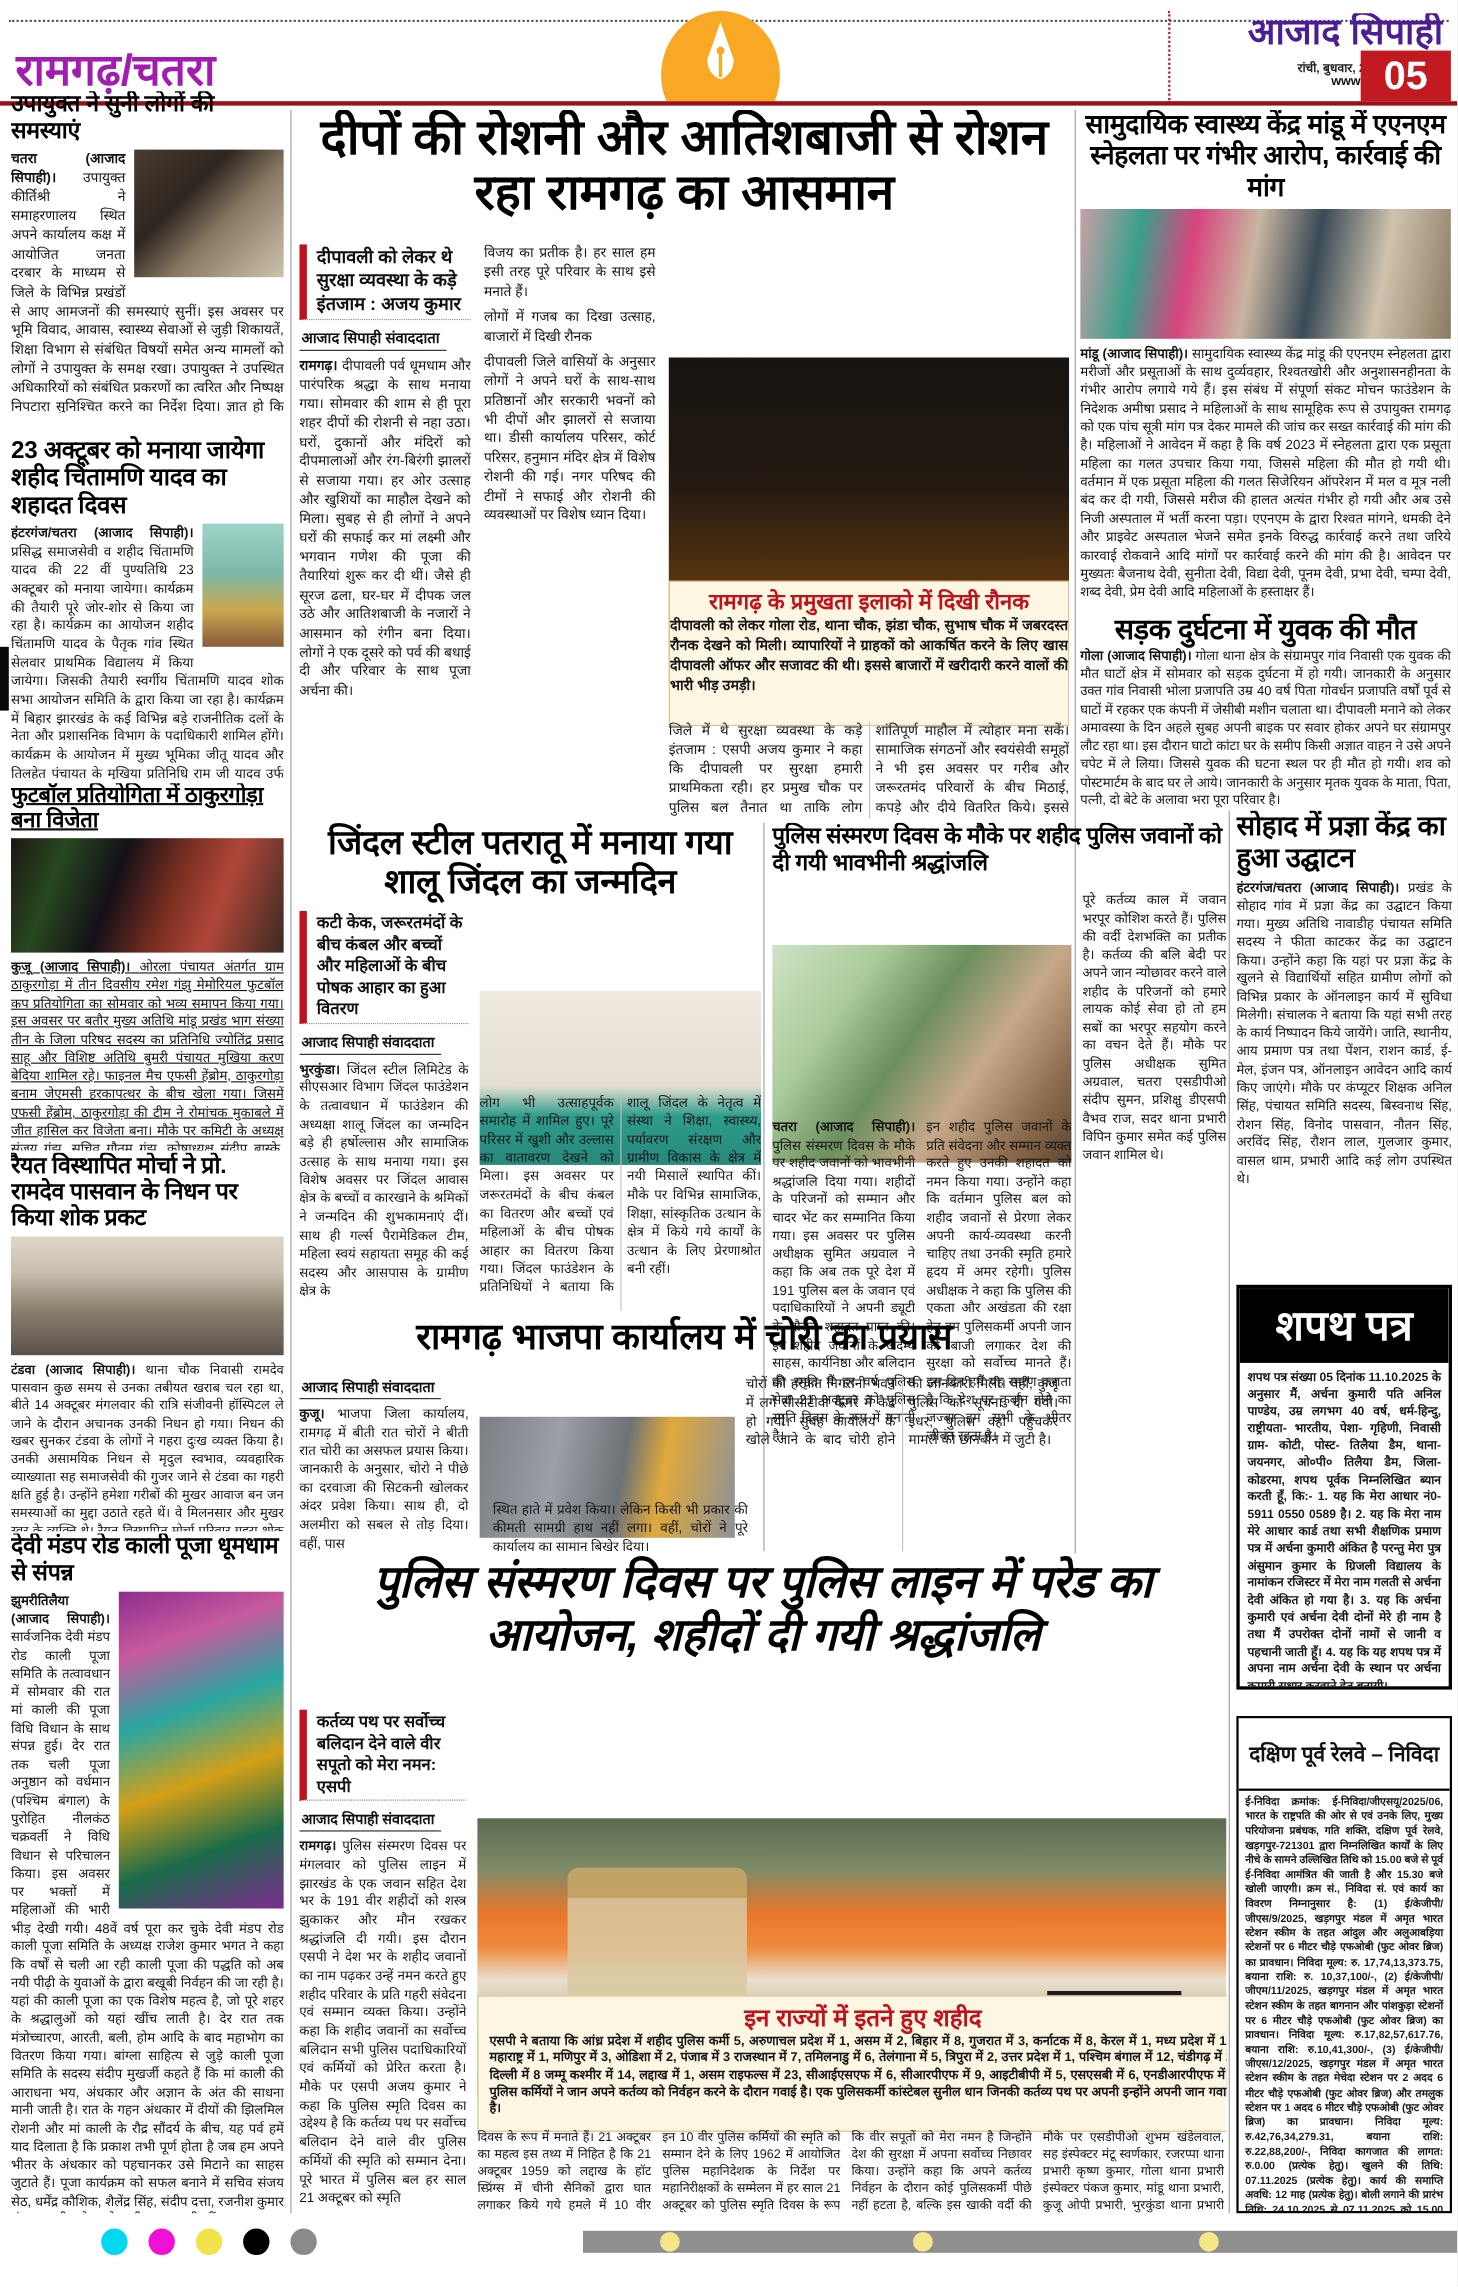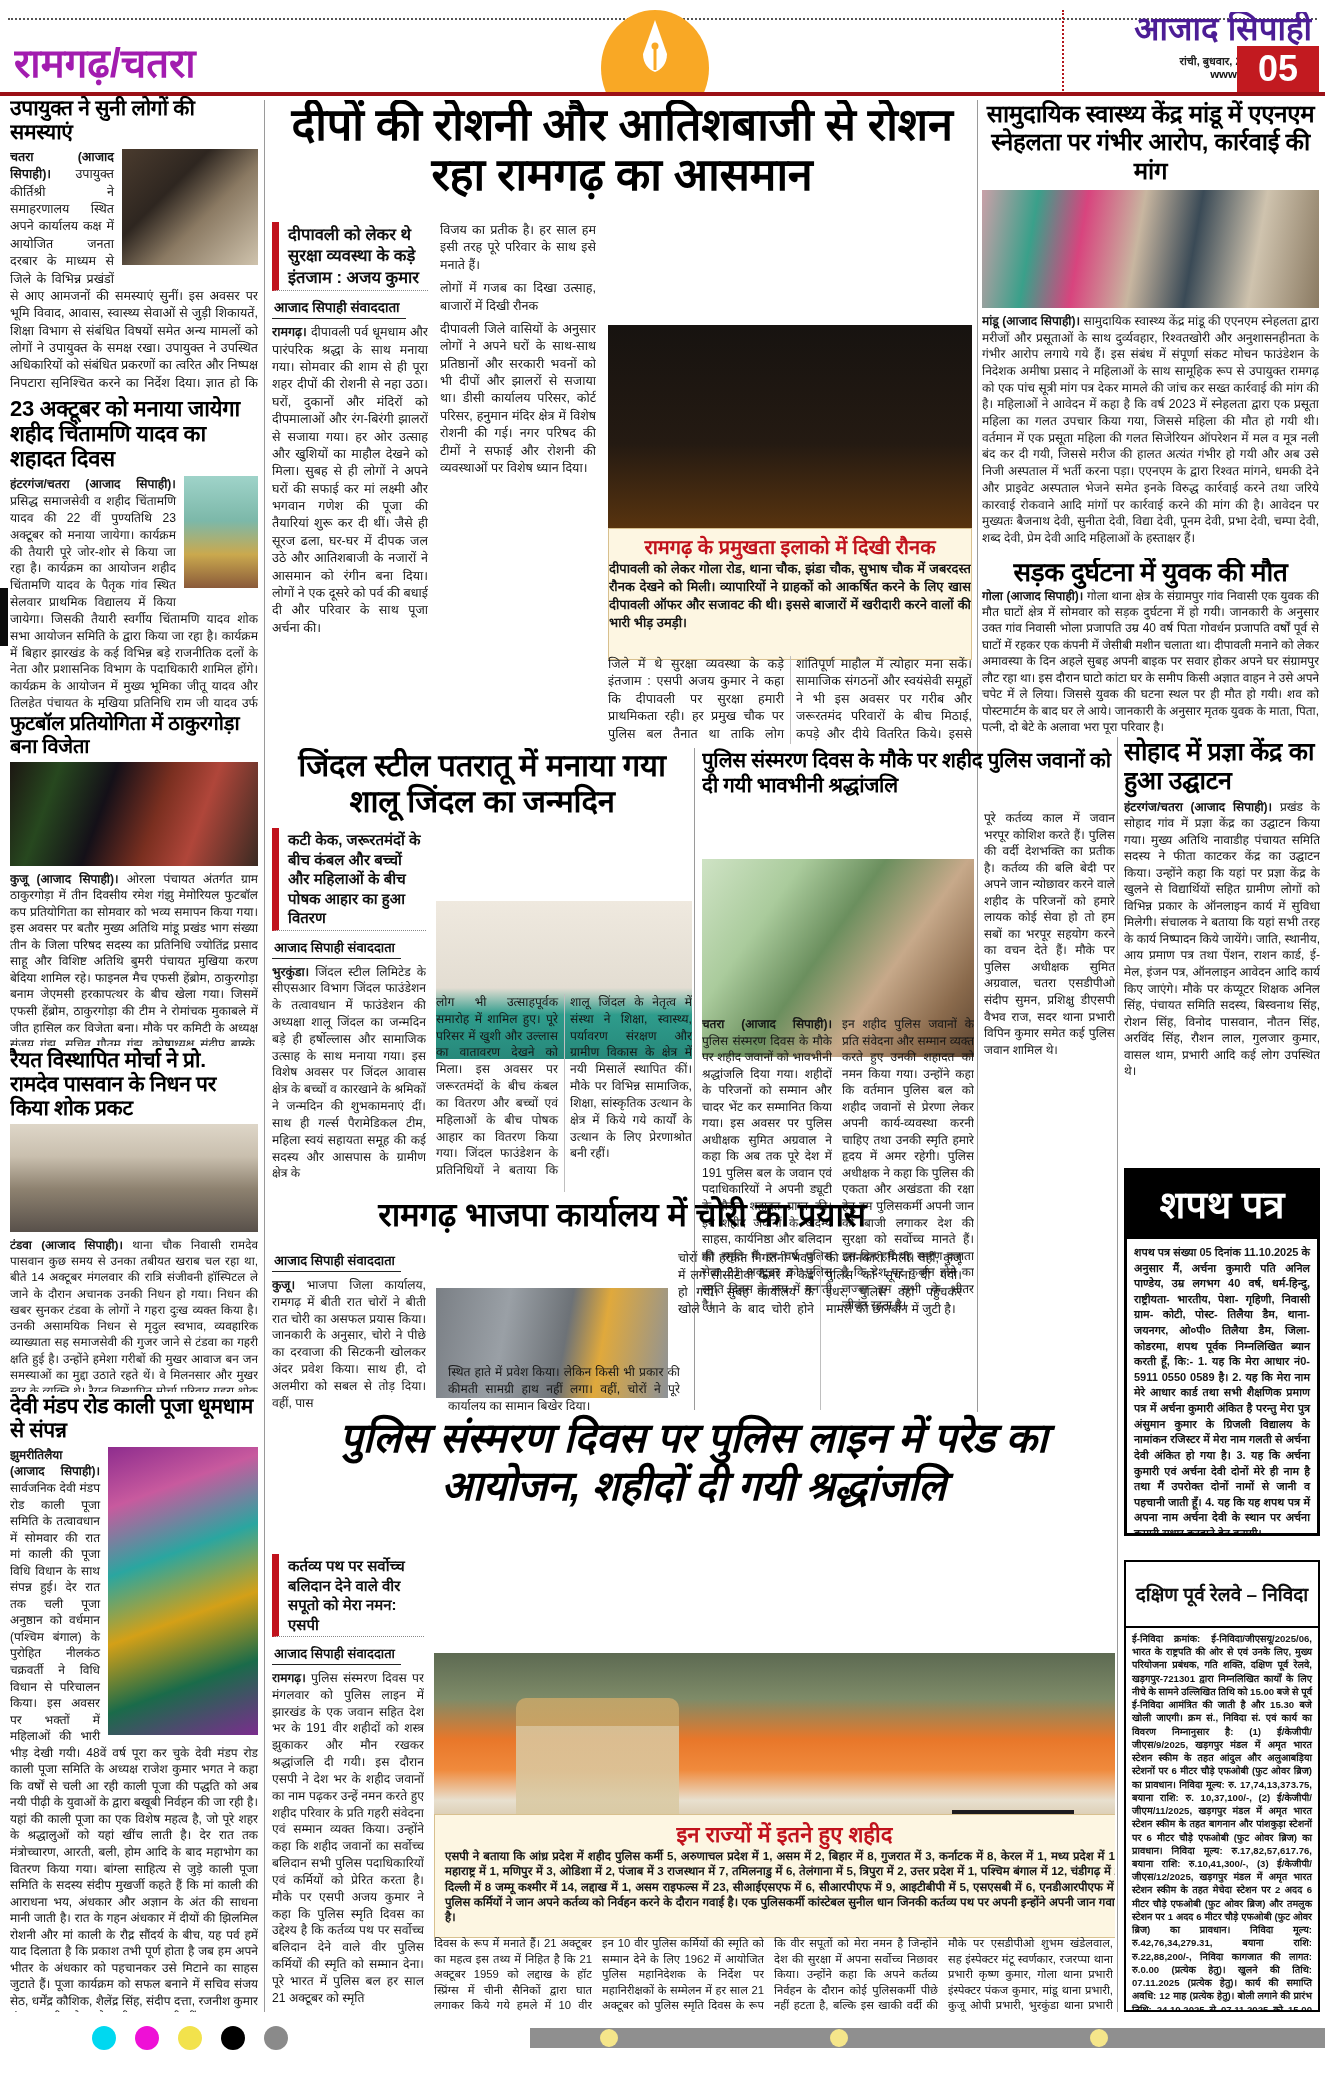--- a/index.html
+++ b/index.html
@@ -50,35 +50,35 @@
     <span>05</span>
   </div>
   <div class="redrule"></div>
   <div class="blackbar"></div>
 
   <div class="vrule" style="left:264px;top:100px;height:1912px;"></div>
   <div class="vrule" style="left:977px;top:100px;height:1312px;"></div>
   <div class="vrule" style="left:694px;top:748px;height:662px;"></div>
   <div class="vrule" style="left:1117px;top:737px;height:1275px;"></div>
 
-  <div class="abs" style="left:10px;top:96px;width:248px;height:292px;">
+  <div class="abs" style="left:10px;top:83px;width:248px;height:292px;">
     <div class="hl" style="font-size:21px;margin-bottom:5px;">उपायुक्त ने सुनी लोगों की समस्याएं</div>
     <div class="photo floatR" style="width:136px;height:116px;background:linear-gradient(135deg,#4a3b2e 0%,#2e2620 35%,#8b7a63 60%,#cfc3ad 100%);"></div>
     <div class="bodytxt"><b class="dateline">चतरा (आजाद सिपाही)।</b>
       <span>उपायुक्त कीर्तिश्री ने समाहरणालय स्थित अपने कार्यालय कक्ष में आयोजित जनता दरबार के माध्यम से जिले के विभिन्न प्रखंडों से आए आमजनों की समस्याएं सुनीं। इस अवसर पर भूमि विवाद, आवास, स्वास्थ्य सेवाओं से जुड़ी शिकायतें, शिक्षा विभाग से संबंधित विषयों समेत अन्य मामलों को लोगों ने उपायुक्त के समक्ष रखा। उपायुक्त ने उपस्थित अधिकारियों को संबंधित प्रकरणों का त्वरित और निष्पक्ष निपटारा सुनिश्चित करने का निर्देश दिया। ज्ञात हो कि प्रत्येक मंगलवार और शुक्रवार को पूर्वाह्न 11:30 बजे से दोपहर 01:00 बजे तक समाहरणालय में नियमित रूप से जनता दरबार का आयोजन किया जाता है। इस दौरान आमजन अपनी समस्याएं सीधे जिला प्रशासन के समक्ष रख सकते हैं।</span></div>
   </div>
 
   <div class="abs" style="left:10px;top:396px;width:248px;height:312px;">
     <div class="hl" style="font-size:22px;margin-bottom:5px;">23 अक्टूबर को मनाया जायेगा शहीद चिंतामणि यादव का शहादत दिवस</div>
     <div class="photo floatR" style="width:74px;height:112px;background:linear-gradient(180deg,#9fd3c9 0%,#7cb8a9 40%,#caa94e 70%,#8a5a3a 100%);"></div>
     <div class="bodytxt" style="font-size:12.2px;"><b class="dateline">हंटरगंज/चतरा (आजाद सिपाही)।</b>
       <span>प्रसिद्ध समाजसेवी व शहीद चिंतामणि यादव की 22 वीं पुण्यतिथि 23 अक्टूबर को मनाया जायेगा। कार्यक्रम की तैयारी पूरे जोर-शोर से किया जा रहा है। कार्यक्रम का आयोजन शहीद चिंतामणि यादव के पैतृक गांव स्थित सेलवार प्राथमिक विद्यालय में किया जायेगा। जिसकी तैयारी स्वर्गीय चिंतामणि यादव शोक सभा आयोजन समिति के द्वारा किया जा रहा है। कार्यक्रम में बिहार झारखंड के कई विभिन्न बड़े राजनीतिक दलों के नेता और प्रशासनिक विभाग के पदाधिकारी शामिल होंगे। कार्यक्रम के आयोजन में मुख्य भूमिका जीतू यादव और तिलहेत पंचायत के मुखिया प्रतिनिधि राम जी यादव उर्फ रामबाबू निभा रहे हैं। रामबाबू ने कहा कि इस बार का आयोजन विशेष होगा, उन्होंने बताया कि पिछले 21 वर्षों से स्वर्गीय चिंतामणि यादव का शहादत दिवस मनाया जा रहा है।</span></div>
   </div>
 
-  <div class="abs" style="left:10px;top:712px;width:248px;height:334px;">
+  <div class="abs" style="left:10px;top:712px;width:248px;height:334px;text-decoration:underline;">
     <div class="hl" style="font-size:20px;margin-bottom:4px;">फुटबॉल प्रतियोगिता में ठाकुरगोड़ा बना विजेता</div>
     <div class="photo" style="width:248px;height:104px;background:linear-gradient(110deg,#1c1712 0%,#27481f 18%,#141018 38%,#7a2f20 58%,#b0463a 74%,#3a2a22 100%);margin-bottom:5px;"></div>
     <div class="bodytxt" style="font-size:12px;"><b class="dateline">कुजू (आजाद सिपाही)।</b>
       <span>ओरला पंचायत अंतर्गत ग्राम ठाकुरगोड़ा में तीन दिवसीय रमेश गंझु मेमोरियल फुटबॉल कप प्रतियोगिता का सोमवार को भव्य समापन किया गया। इस अवसर पर बतौर मुख्य अतिथि मांडू प्रखंड भाग संख्या तीन के जिला परिषद सदस्य का प्रतिनिधि ज्योतिंद्र प्रसाद साहू और विशिष्ट अतिथि बुमरी पंचायत मुखिया करण बेदिया शामिल रहे। फाइनल मैच एफसी हेंब्रोम, ठाकुरगोड़ा बनाम जेएमसी हरकापत्थर के बीच खेला गया। जिसमें एफसी हेंब्रोम, ठाकुरगोड़ा की टीम ने रोमांचक मुकाबले में जीत हासिल कर विजेता बना। मौके पर कमिटी के अध्यक्ष संजय गंझु, सचिव गौतम गंझु, कोषाध्यक्ष संदीप बास्के, उपसचिव ओमप्रकाश करमाली, संरक्षक पुरन गंझु, रोहन गंझु, मनोज सोरेन, सुखदेव गंझु, अनिल टुडू, प्रदीप सोरेन, संतोष गंझु, अजय गंझु, चंदन हेंब्रोम, नरेश गंझु, अनिल हेंब्रोम, महेंद्र गंझु, बिरजू सोरेन, अनिल हेंब्रोम समेत कई खेल प्रेमी शामिल थे।</span></div>
   </div>
 
   <div class="abs" style="left:10px;top:1048px;width:248px;height:344px;">
     <div class="hl" style="font-size:21px;margin-bottom:4px;">रैयत विस्थापित मोर्चा ने प्रो. रामदेव पासवान के निधन पर किया शोक प्रकट</div>
     <div class="photo" style="width:248px;height:108px;background:linear-gradient(180deg,#ded6c8 0%,#c9bfae 30%,#8e8270 60%,#58504a 100%);margin-bottom:5px;"></div>
     <div class="bodytxt" style="font-size:11.8px;"><b class="dateline">टंडवा (आजाद सिपाही)।</b>

